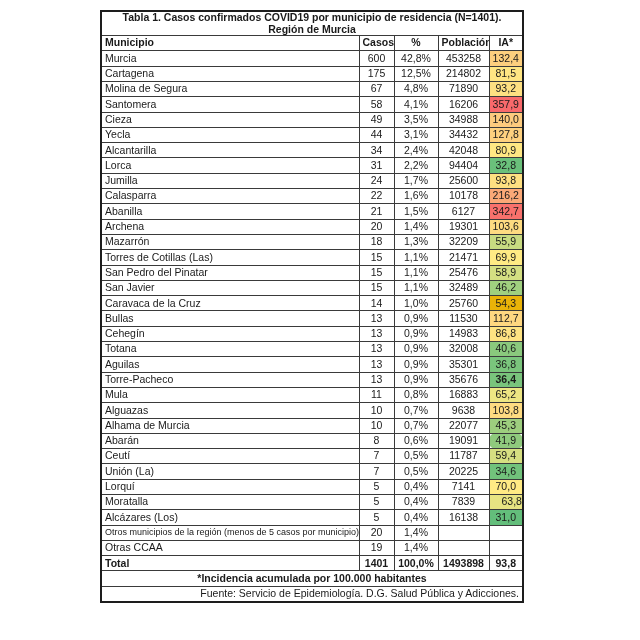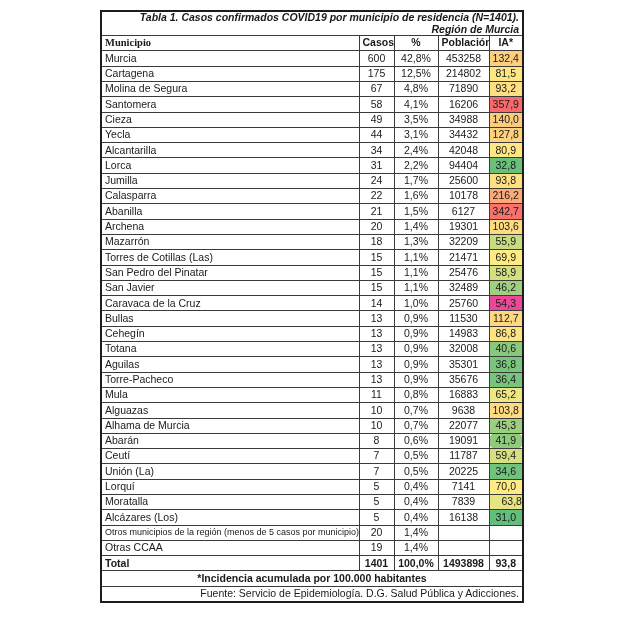--- a/index.html
+++ b/index.html
@@ -27,35 +27,34 @@
     font-size: 10.5px;
     line-height: 1.1;
     height: 15.3px;
     overflow: hidden;
     white-space: nowrap;
   }
   table.report { border: 2px solid #1d1d1d; }
   .title-cell {
     font-size: 11.5px;
     font-weight: bold;
-    text-align: right;
+    text-align: center;
     padding: 2px 2px 3px 2px;
     height: 33px;
     white-space: normal;
     border-bottom: 2px solid #1d1d1d;
-    font-style: italic;
   }
   .col-head {
     font-weight: bold;
     text-align: center;
     font-size: 10px;
     border-bottom: 2px solid #1d1d1d;
     background: #ffffff;
   }
-  .col-head.muni { text-align: left; font-family: Liberation Serif, serif; }
+  .col-head.muni { text-align: left; }
   .muni { text-align: left; }
   .num  { text-align: center; }
   .total-row td {
     font-weight: bold;
     border-top: 2px solid #1d1d1d;
     border-bottom: 2px solid #1d1d1d;
   }
   .footnote-cell {
     text-align: center;
     font-size: 8.5px;
@@ -210,21 +209,21 @@
           <td class="num">15</td>
           <td class="num">1,1%</td>
           <td class="num">32489</td>
           <td class="num" style="background: rgb(160, 208, 127);">46,2</td>
         </tr>
         <tr>
           <td class="muni">Caravaca de la Cruz</td>
           <td class="num">14</td>
           <td class="num">1,0%</td>
           <td class="num">25760</td>
-          <td class="num" style="background: #ec4899;">54,3</td>
+          <td class="num" style="background: #eab308;">54,3</td>
         </tr>
         <tr>
           <td class="muni">Bullas</td>
           <td class="num">13</td>
           <td class="num">0,9%</td>
           <td class="num">11530</td>
           <td class="num" style="background: rgb(254, 215, 128);">112,7</td>
         </tr>
         <tr>
           <td class="muni">Cehegín</td>
@@ -245,21 +244,21 @@
           <td class="num">13</td>
           <td class="num">0,9%</td>
           <td class="num">35301</td>
           <td class="num" style="background: rgb(122, 197, 124);">36,8</td>
         </tr>
         <tr>
           <td class="muni">Torre-Pacheco</td>
           <td class="num">13</td>
           <td class="num">0,9%</td>
           <td class="num">35676</td>
-          <td class="num" style="background: rgb(121, 196, 124);">36,4</td>
+          <td class="num" style="background: rgb(121, 196, 124); font-weight: bold;">36,4</td>
         </tr>
         <tr>
           <td class="muni">Mula</td>
           <td class="num">11</td>
           <td class="num">0,8%</td>
           <td class="num">16883</td>
           <td class="num" style="background: rgb(237, 230, 131);">65,2</td>
         </tr>
         <tr>
           <td class="muni">Alguazas</td>

